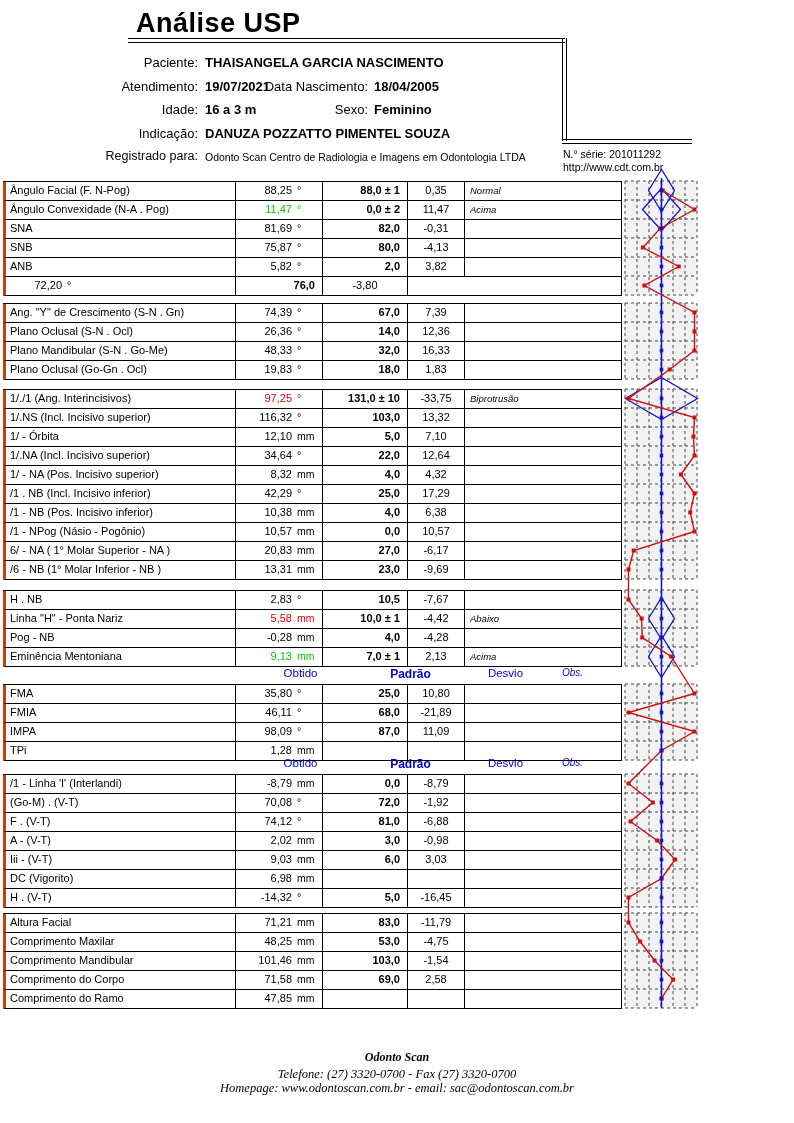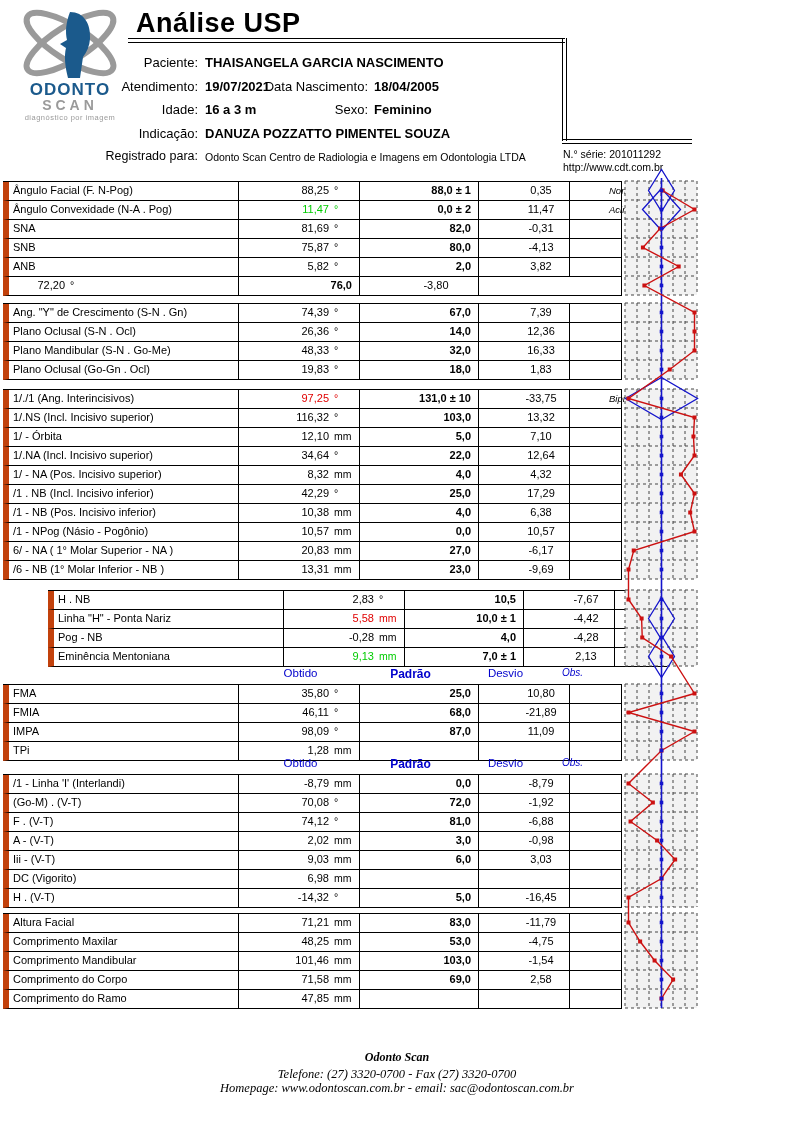--- a/index.html
+++ b/index.html
@@ -21,22 +21,22 @@
   .ilabel{position:absolute;left:0;width:198px;text-align:right;top:3px;}
   .ivalue{position:absolute;left:205px;top:3px;font-weight:bold;white-space:nowrap;}
   .ilabel2{position:absolute;left:204px;width:164px;text-align:right;top:3px;}
   .ivalue2{position:absolute;left:374px;top:3px;font-weight:bold;white-space:nowrap;}
   .reg .ilabel{font-size:12.5px;}
   .reg .ivalue{font-weight:normal;font-size:10.5px;top:5px;}
   .serial{position:absolute;left:563px;top:148px;font-size:10.5px;line-height:13px;}
   
   .section{position:absolute;left:3px;width:619px;border-top:1px solid #000;}
   .trow{display:grid;grid-template-columns:230px 87px 85px 57px 160px;height:19px;
-        border-bottom:1px solid #000;border-left:6px solid #c2410c;border-right:1px solid #000;
-        box-sizing:border-box;font-size:11px;line-height:17px;gap:34px;}
+        border-bottom:1px solid #000;border-left:3px solid #c2410c;border-right:1px solid #000;
+        box-sizing:border-box;font-size:11px;line-height:17px;}
   .trow>div{border-right:1px solid #000;box-sizing:border-box;overflow:hidden;white-space:nowrap;}
   .trow>div:last-child{border-right:none;}
   .c-label{padding-left:4px;}
   .c-obt{display:flex;}
   .c-obt .ov{width:56px;text-align:right;}
   .c-obt .ou{width:24px;text-align:left;padding-left:5px;font-size:10.5px;}
   .c-pad{text-align:right;padding-right:7px;font-weight:bold;}
   .c-des{text-align:center;}
   .c-obs{padding-left:5px;font-style:italic;font-size:9.5px;line-height:18px;}
   .green{color:#00cc00;}
@@ -53,31 +53,20 @@
   .footer{position:absolute;left:0;top:1048px;width:794px;text-align:center;
           font-family:"Liberation Serif",serif;font-style:italic;}
   .f-company{font-size:12px;font-weight:bold;line-height:19px;}
   .f-line{font-size:12.5px;line-height:14px;}
 </style>
 </head>
 <body>
 
 <div class="page">
 
-  <div class="logo">
-    <svg width="108" height="74" viewBox="0 0 108 74">
-      <ellipse cx="54" cy="37" rx="50" ry="17" fill="none" stroke="#9a9a9a" stroke-width="6" transform="rotate(-32 54 37)"></ellipse>
-      <ellipse cx="54" cy="37" rx="50" ry="17" fill="none" stroke="#9a9a9a" stroke-width="6" transform="rotate(32 54 37)"></ellipse>
-      <path d="M54,6 C68,6 75,18 74,33 C73.5,40 71,46 67,51 L64,72 L40,72 L40,56 C37,52 35,46 36,40 C32,38 33,34 37,32 C36,20 42,6 54,6 Z
-               M54,6 C50,16 49,26 51,34 L44,38 L50,42 C48,50 49,60 52,72 L40,72 L40,56 C37,52 35,46 36,40 C32,38 33,34 37,32 C36,20 42,6 54,6 Z" fill="#1b5a8c" fill-rule="evenodd"></path>
-    </svg>
-    <div class="logo-name">ODONTO</div>
-    <div class="logo-sub">SCAN</div>
-    <div class="logo-tag">diagnóstico por imagem</div>
-  </div>
 
   <div class="title">Análise USP</div>
   <div class="rule-h1"></div>
   <div class="rule-v"></div>
   <div class="rule-h2"></div>
 
   <div class="info">
     <div class="info-row">
       <span class="ilabel">Paciente:</span>
       <span class="ivalue">THAISANGELA GARCIA NASCIMENTO</span>
@@ -308,21 +297,21 @@
           <div class="c-label">/6 - NB (1° Molar Inferior - NB )</div>
           <div class="c-obt">
             <span class="ov">13,31</span>
             <span class="ou">mm</span>
           </div>
           <div class="c-pad">23,0</div>
           <div class="c-des">-9,69</div>
           <div class="c-obs"></div>
         </div>
       </div>
-      <div class="section" style="top: 590px; margin-left: 45px;">
+      <div class="section" style="top: 590px;">
         <div class="trow">
           <div class="c-label">H . NB</div>
           <div class="c-obt">
             <span class="ov">2,83</span>
             <span class="ou">°</span>
           </div>
           <div class="c-pad">10,5</div>
           <div class="c-des">-7,67</div>
           <div class="c-obs"></div>
         </div>

